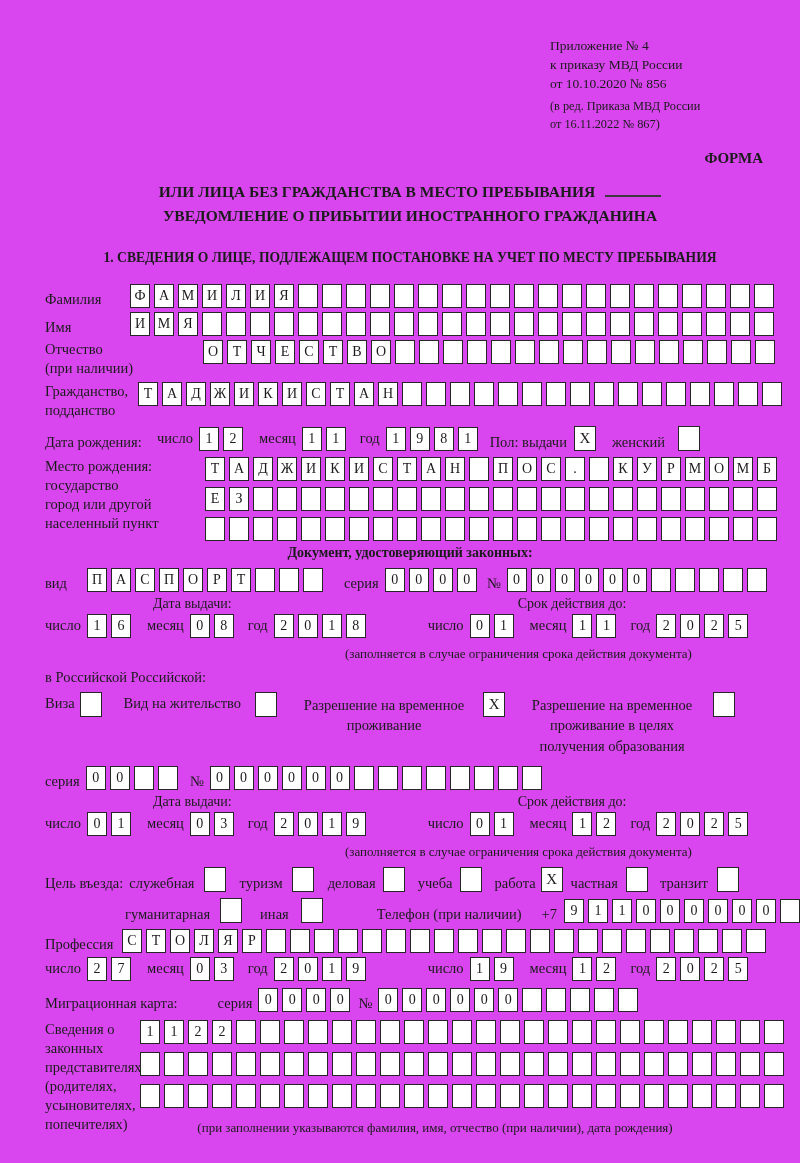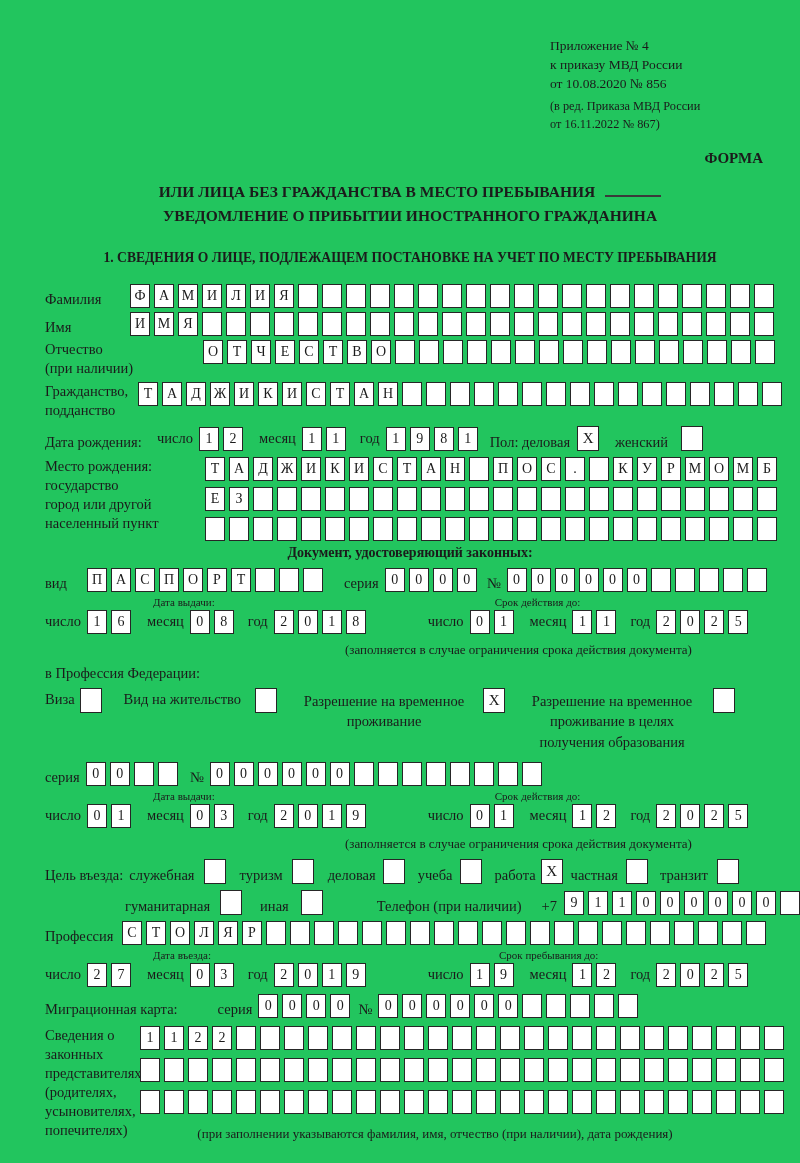--- a/index.html
+++ b/index.html
@@ -1,17 +1,17 @@
 <!DOCTYPE html>
 <html><head>
 <meta charset="utf-8">
 <style>
   html,body{margin:0;padding:0;background:#888;}
   .page{
-    width:800px;height:1163px;box-sizing:border-box;background:#22c55e;color:#1b1b1b;
+    width:800px;height:1163px;box-sizing:border-box;background:#d946ef;color:#1b1b1b;
     font-family:"Liberation Serif","DejaVu Serif",serif;font-size:14.5px;
     padding:36px 25px 0 45px;position:relative;overflow:hidden;margin:0 auto;
   }
   
   .appendix{margin-left:505px;line-height:1.42;font-size:13.5px;}
   .appendix .rev{font-size:12.3px;margin-top:5px;line-height:1.4;}
   .forma{text-align:right;padding-right:12px;font-weight:bold;font-size:15px;margin-top:17px;}
   
   .title{text-align:center;font-weight:bold;font-size:15.5px;line-height:1.55;margin-top:13px;}
   .blank-line{display:inline-block;width:56px;border-bottom:2px solid #3a3a3a;margin-left:10px;}
@@ -28,36 +28,36 @@
     font-size:14px;background:#fff;
   }
   .cb{
     box-sizing:border-box;flex:none;width:22px;height:25px;border:1.8px solid #262626;
     display:inline-flex;align-items:center;justify-content:center;font-size:15px;background:#fff;
   }
   
   .dg{display:flex;align-items:center;flex:none;}
   .t{flex:none;}
   .mr6{margin-right:6px;} .ml12{margin-left:12px;} .ml10{margin-left:10px;}
-  .dhead{display:flex;font-size:11px;margin-bottom:2px;margin-top:4px;}
+  .dhead{display:flex;font-size:14px;margin-bottom:2px;margin-top:4px;gap:6px;}
   .note{font-size:13px;margin-left:300px;margin-top:8px;margin-bottom:7px;}
   .doc-header{text-align:center;font-weight:bold;font-size:14px;margin:3px 0 7px 0;}
   .permit-label{display:inline-block;text-align:center;line-height:1.4;}
   .rep-note{margin-left:95px;width:640px;text-align:center;font-size:13px;margin-top:12px;}
   .mb6{margin-bottom:6px;}
 </style>
 </head>
 <body>
 
 <div class="page">
 
   <div class="appendix">
     <div>Приложение № 4</div>
     <div>к приказу МВД России</div>
-    <div>от 10.08.2020 № 856</div>
+    <div>от 10.10.2020 № 856</div>
     <div class="rev">
       <div>(в ред. Приказа МВД России</div>
       <div>от 16.11.2022 № 867)</div>
     </div>
   </div>
 
   <div class="forma">ФОРМА</div>
 
   <div class="title">
     <div>
@@ -217,21 +217,21 @@
           <span class="cell">1</span>
         </span>
       <span class="t mr6 ml10">год</span>
       <span class="cells">
           <span class="cell">1</span>
           <span class="cell">9</span>
           <span class="cell">8</span>
           <span class="cell">1</span>
         </span>
     </span>
-    <span class="t" style="margin-left:8px">Пол: деловая</span>
+    <span class="t" style="margin-left:8px">Пол: выдачи</span>
     <span class="cb" style="margin-left:7px">X</span>
     <span class="t" style="margin-left:16px">женский</span>
     <span class="cb" style="margin-left:13px"></span>
   </div>
 
   <div class="frow top" style="margin-top:6px">
     <span class="lblock" style="width:160px">
       <div>Место рождения:</div>
       <div>государство</div>
       <div>город или другой</div>
@@ -399,21 +399,21 @@
           <span class="cell">2</span>
           <span class="cell">0</span>
           <span class="cell">2</span>
           <span class="cell">5</span>
         </span>
     </span>
   </div>
 
   <div class="note">(заполняется в случае ограничения срока действия документа)</div>
 
-  <div style="margin-bottom:6px">в Профессия Федерации:</div>
+  <div style="margin-bottom:6px">в Российской Российской:</div>
 
   <div class="frow top">
     <span class="t" style="padding-top:3px">Виза</span>
     <span class="cb" style="margin-left:5px"></span>
     <span class="t" style="margin-left:22px;padding-top:3px">Вид на жительство</span>
     <span class="cb" style="margin-left:14px"></span>
     <span class="permit-label" style="margin-left:16px;width:182px;padding-top:3px">Разрешение на временное проживание</span>
     <span class="cb" style="margin-left:8px">X</span>
     <span class="permit-label" style="margin-left:14px;width:186px;padding-top:3px">Разрешение на временное проживание в целях получения образования</span>
     <span class="cb" style="margin-left:8px"></span>
@@ -559,24 +559,20 @@
         <span class="cell"></span>
         <span class="cell"></span>
         <span class="cell"></span>
         <span class="cell"></span>
         <span class="cell"></span>
         <span class="cell"></span>
         <span class="cell"></span>
       </span>
   </div>
 
-  <div class="dhead">
-    <span style="margin-left:108px">Дата въезда:</span>
-    <span style="margin-left:288px">Срок пребывания до:</span>
-  </div>
 
   <div class="frow">
     <span class="dg">
       <span class="t mr6">число</span>
       <span class="cells">
           <span class="cell">2</span>
           <span class="cell">7</span>
         </span>
       <span class="t mr6 ml12">месяц</span>
       <span class="cells">

